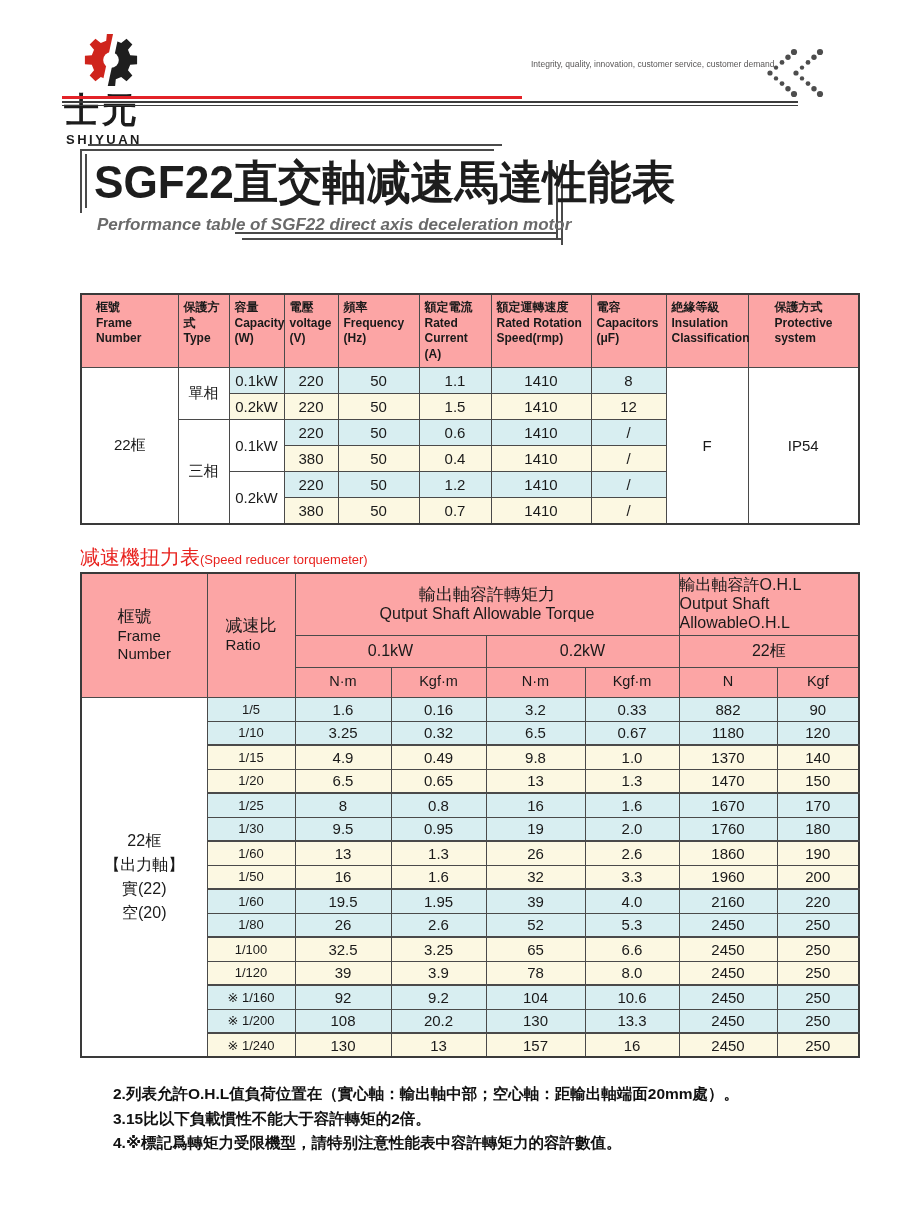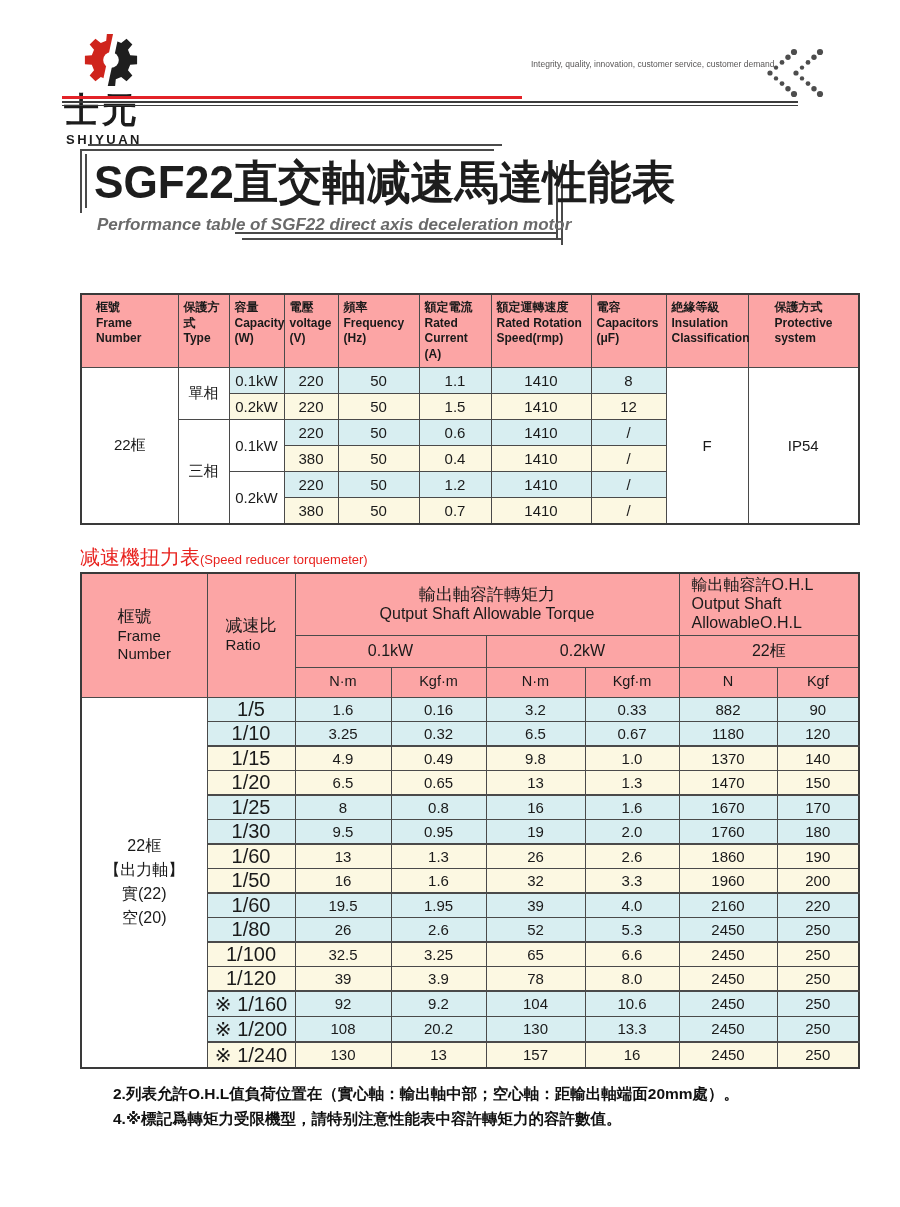--- a/index.html
+++ b/index.html
@@ -59,31 +59,31 @@
   
   .t2 { left:80px; top:572px; width:778px; }
   .t2 thead th { line-height:1.18; }
   .th-stack { vertical-align:middle; text-align:center; height:124px; }
   .th-stack .zh { display:block; font-size:17px; }
   .th-stack .en { display:block; font-size:15px; white-space:pre-line; }
   .th-stack .inner { display:inline-block; text-align:left; }
   .th-group { height:62px; text-align:center; vertical-align:middle; }
   .th-group .zh { display:block; font-size:17px; }
   .th-group .en { display:block; font-size:16px; }
-  .th-ohl { text-align:left; vertical-align:middle; padding-left:12px; font-size:16px;
+  .th-ohl { text-align:left; vertical-align:middle; font-size:16px;
             white-space:pre-line; line-height:1.18; }
   .th-band { height:32px; font-size:16px; text-align:center; vertical-align:middle; }
   .th-unit { height:30px; font-size:14.5px; text-align:center; vertical-align:middle; }
   .t2 tbody td { font-size:15px; text-align:center; height:24px; padding:0; }
   .t2 tr.tone-b td { background:#d8eef1; }
   .t2 tr.tone-y td { background:#fcf8e2; }
   .t2 tr.grp td { border-top:2px solid #4a4a4a; }
   .t2 td.frame-cell { background:#fff !important; white-space:pre-line; font-size:16px;
                       line-height:1.5; vertical-align:middle; text-align:center; }
-  .t2 td.ratio-cell { font-size:20px; }
+  .t2 td.ratio-cell { font-size:13px; }
 
   
   .notes { position:absolute; left:80px; top:1082px; width:790px; font-size:15.5px; font-weight:bold;
            color:#111; line-height:24.5px; }
   .notes .line { padding-left:33px; }
   .notes .line-first { padding-left:0; }
 </style>
 </head>
 <body>
 
@@ -435,16 +435,17 @@
           <td>157</td>
           <td>16</td>
           <td>2450</td>
           <td>250</td>
         </tr>
       </tbody>
   </table>
 
   <div class="notes">
     <div class="line">2.列表允許O.H.L值負荷位置在（實心軸：輸出軸中部；空心軸：距輸出軸端面20mm處）。</div>
+    <div class="line">3.15比以下負載慣性不能大于容許轉矩的2倍。</div>
     <div class="line">4.※標記爲轉矩力受限機型，請特别注意性能表中容許轉矩力的容許數值。</div>
   </div>
 
 </div>
 
 </body></html>

